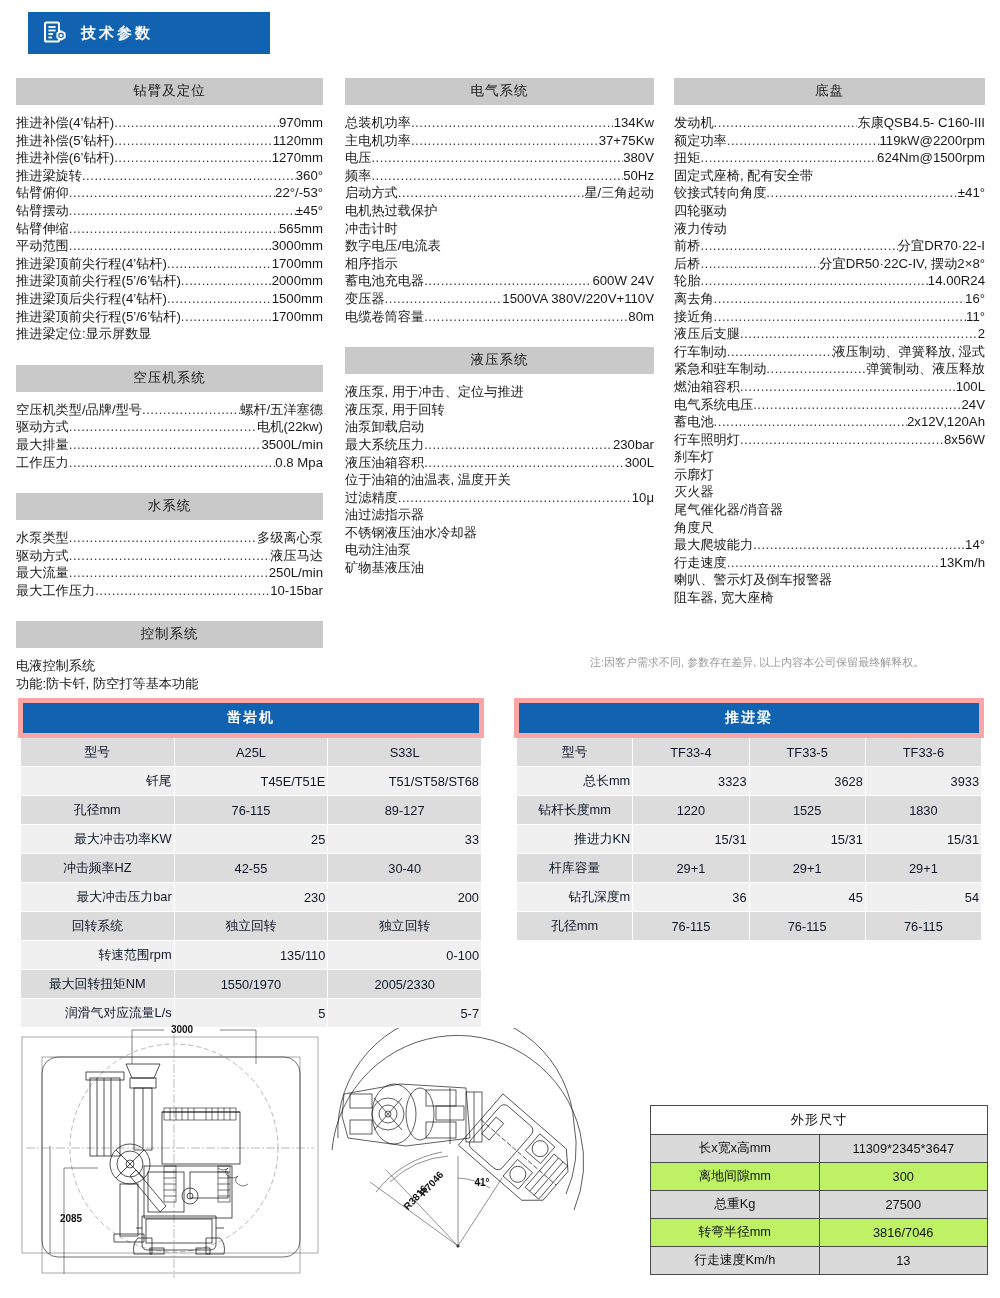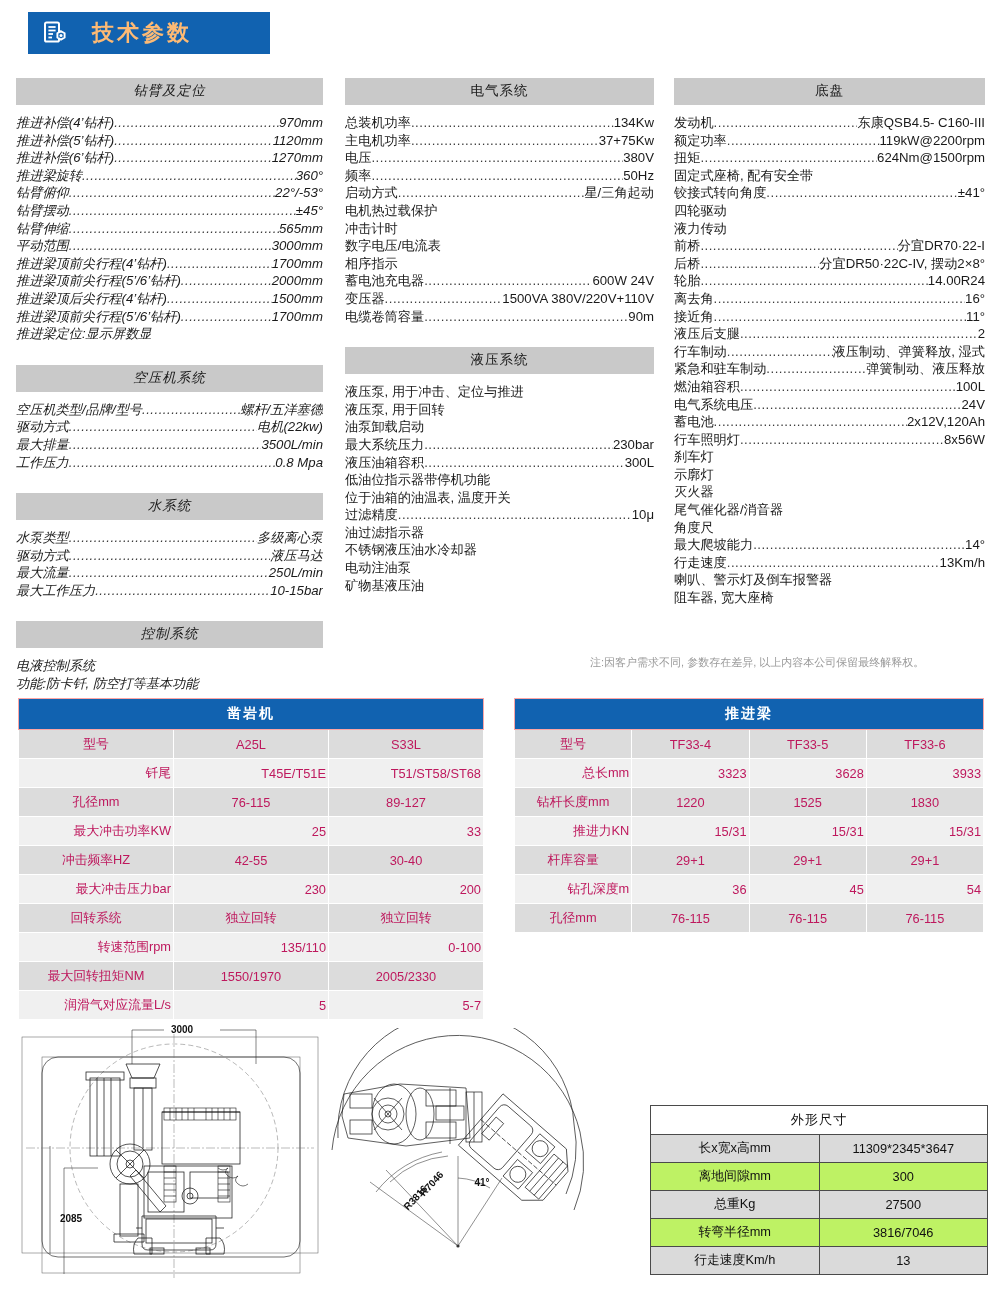--- a/index.html
+++ b/index.html
@@ -15,32 +15,32 @@
   
   .page-header {
     margin: 12px 0 0 28px;
     width: 242px; height: 42px;
     background: #1162b0;
     display: flex; align-items: center;
     padding-left: 14px;
   }
   .page-header .hdr-icon { width: 26px; height: 26px; flex: 0 0 26px; }
   .page-header .hdr-title {
-    color: #fdba74; font-size: 22px; font-weight: bold;
-    letter-spacing: 3px; margin-left: 24px;
+    color: #ffffff; font-size: 15px; font-weight: bold;
+    letter-spacing: 3px; margin-left: 13px;
   }
 
   
   .spec-area {
     position: absolute; top: 78px; left: 0;
     width: 1000px; height: 600px;
     display: flex;
   }
   .spec-col { width: 333px; padding: 0 14px; }
-  .spec-col.c1 { padding-left: 16px; padding-right: 10px; font-style: italic; }
+  .spec-col.c1 { padding-left: 16px; padding-right: 10px; }
   .spec-col.c2 { padding-left: 12px; padding-right: 12px; }
   .spec-col.c3 { padding-left: 8px; padding-right: 14px; }
 
   .sec-head {
     background: #c9c9c9;
     text-align: center;
     font-size: 13.5px;
     font-weight: normal;
     color: #1a1a1a;
     padding: 4px 0 5px 0;
@@ -75,28 +75,28 @@
 
   
   .tbl-wrap-left  { position: absolute; left: 18px;  top: 698px; width: 466px; }
   .tbl-wrap-right { position: absolute; left: 514px; top: 698px; width: 470px; }
 
   table.dt { width: 100%; border-collapse: collapse; table-layout: fixed; }
   table.dt caption, table.dt .cap-cell {
     background: #1162b0; color: #fff;
     font-size: 14px; font-weight: bold; letter-spacing: 2px;
     padding: 6px 0; text-align: center;
-    border: 1px solid #fca5a5;
+    border: 5px solid #fca5a5;
   }
   table.dt td {
     border: 1px solid #ffffff;
     font-size: 12.8px;
     text-align: center;
     padding: 5.5px 2px;
-    color: #be185d;
+    color: #0f172a;
   }
   table.dt tr.odd td  { background: #dcdcdc; }
   table.dt tr.even td { background: #f0f0f0; text-align: right; }
 
   
   .dim-wrap { position: absolute; left: 650px; top: 1105px; width: 338px; }
   table.dim { width: 100%; border-collapse: collapse; table-layout: fixed; }
   table.dim td {
     border: 1px solid #4a4a4a;
     font-size: 12.8px; text-align: center;
@@ -290,40 +290,39 @@
           <span class="val">600W 24V</span>
         </li>
         <li class="row-dot">
           <span class="lbl">变压器</span>
           <span class="dots">..........................................................................................</span>
           <span class="val">1500VA 380V/220V+110V</span>
         </li>
         <li class="row-dot">
           <span class="lbl">电缆卷筒容量</span>
           <span class="dots">..........................................................................................</span>
-          <span class="val">90m</span>
+          <span class="val">80m</span>
         </li>
       </ul>
 
     <div class="sec-head gap">液压系统</div>
     <ul class="spec-list">
         <li class="row-plain">液压泵, 用于冲击、定位与推进</li>
         <li class="row-plain">液压泵, 用于回转</li>
         <li class="row-plain">油泵卸载启动</li>
         <li class="row-dot">
           <span class="lbl">最大系统压力</span>
           <span class="dots">..........................................................................................</span>
           <span class="val">230bar</span>
         </li>
         <li class="row-dot">
           <span class="lbl">液压油箱容积</span>
           <span class="dots">..........................................................................................</span>
           <span class="val">300L</span>
         </li>
-        <li class="row-plain">低油位指示器带停机功能</li>
         <li class="row-plain">位于油箱的油温表, 温度开关</li>
         <li class="row-dot">
           <span class="lbl">过滤精度</span>
           <span class="dots">..........................................................................................</span>
           <span class="val">10μ</span>
         </li>
         <li class="row-plain">油过滤指示器</li>
         <li class="row-plain">不锈钢液压油水冷却器</li>
         <li class="row-plain">电动注油泵</li>
         <li class="row-plain">矿物基液压油</li>

